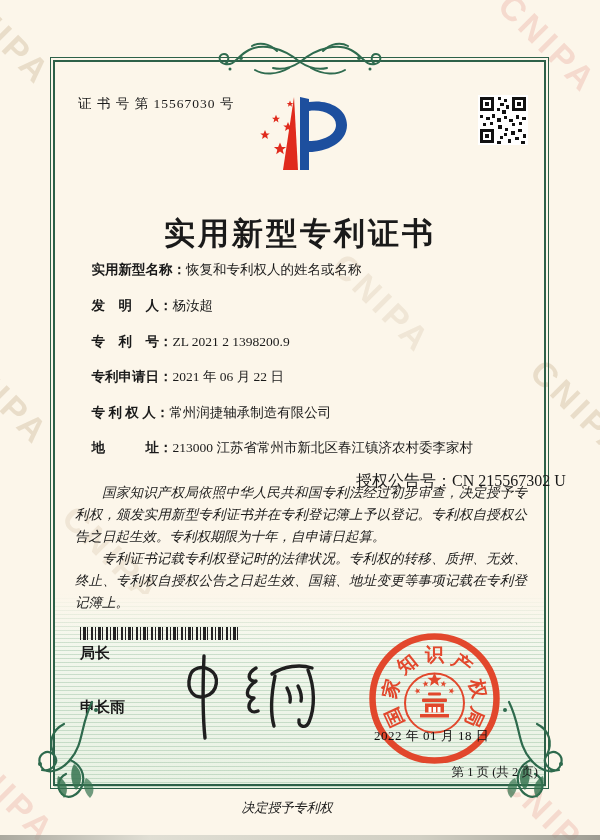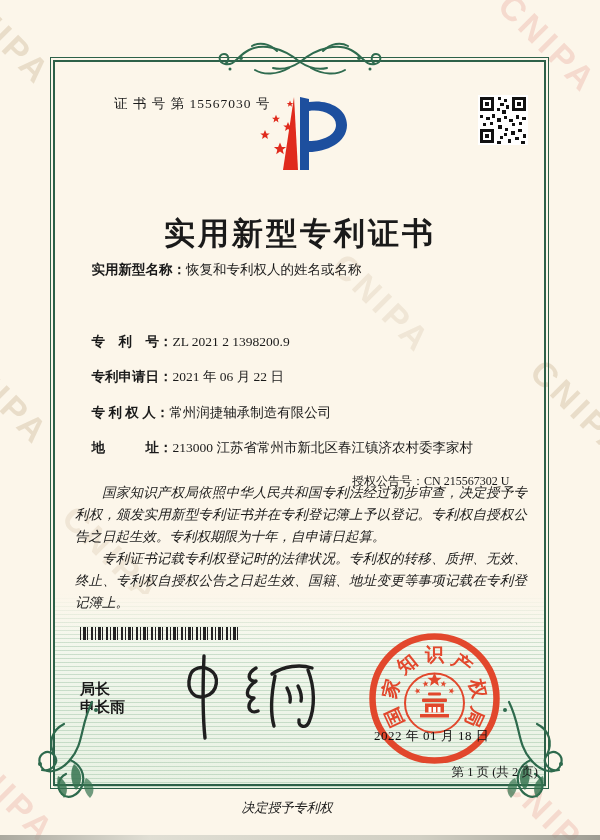--- a/index.html
+++ b/index.html
@@ -30,49 +30,49 @@
     position:absolute; left:54px; top:594px; width:492px; height:194px;
     background:
       repeating-linear-gradient(180deg, rgba(110,165,125,.30) 0 1px, rgba(255,255,255,0) 1px 4px),
       linear-gradient(180deg,#f6f9f0 0%, #edf4e8 60%, #e9f2e4 100%);
   }
   .guilloche-fade{
     position:absolute; left:54px; top:594px; width:492px; height:52px;
     background:linear-gradient(180deg,#fcf6ea 0%, rgba(252,246,234,0) 100%);
   }
   
-  .cert-no{position:absolute; left:78px; top:95px; font-size:13.5px; letter-spacing:1px;margin-left:36px;}
+  .cert-no{position:absolute; left:78px; top:95px; font-size:13.5px; letter-spacing:1px;}
   .qr{position:absolute; left:478px; top:95px; width:50px; height:50px;}
   .logo{position:absolute; left:250px; top:94px; width:102px; height:82px;}
   .title{
     position:absolute; left:0; top:170px; width:600px; text-align:center;
     font-size:31px; font-weight:bold; letter-spacing:3px;margin-top:43px;
   }
   
   .row{position:absolute; left:78px; font-size:13.5px; white-space:pre; line-height:18px;}
   .row .lab{font-weight:bold;}
   .row .val{}
-  .row2{position:absolute; left:340px; font-size:12px; white-space:pre; line-height:18px;}
+  .row2{position:absolute; left:340px; font-size:16px; white-space:pre; line-height:18px;}
   
   .law{
     position:absolute; left:75px; top:482px; width:452px;
     font-size:13.5px; line-height:22px; text-align:justify;
     font-style:italic;
   }
   .law p{margin:0; text-indent:2em;}
   
   .barcode{
     position:absolute; left:80px; top:627px; width:158px; height:13px;
     background:repeating-linear-gradient(90deg,
       #222 0 1.5px, transparent 1.5px 3.5px,
       #222 3.5px 6px, transparent 6px 7px,
       #222 7px 8.5px, transparent 8.5px 11.5px,
       #222 11.5px 13px, transparent 13px 15px);
   }
-  .director-title{position:absolute; left:80px; top:680px; font-family:"Liberation Sans","DejaVu Sans",sans-serif; font-weight:bold; font-size:15px;}
+  .director-title{position:absolute; left:80px; top:644px; font-family:"Liberation Sans","DejaVu Sans",sans-serif; font-weight:bold; font-size:15px;}
   .director-name{position:absolute; left:80px; top:698px; font-family:"Liberation Sans","DejaVu Sans",sans-serif; font-weight:bold; font-size:15px;}
   .signature{position:absolute; left:178px; top:650px;}
   .seal{position:absolute; left:366px; top:630px;}
   .seal-date{
     position:absolute; left:374px; top:727px; width:130px;
     font-size:13px; letter-spacing:.5px; color:#101010; white-space:pre;
   }
   .page-num{position:absolute; left:38px; top:764px; width:500px; text-align:right; font-size:12.5px;}
   .continuation{position:absolute; left:37px; top:799px; width:500px; text-align:center; font-size:13px; font-style:italic;}
   
@@ -177,20 +177,23 @@
         <rect x="26" y="38" width="3" height="3"></rect>
       <rect x="43" y="46" width="4" height="3"></rect>
     </g>
   </svg>
 
   <div class="title">实用新型专利证书</div>
 
   <div class="row" style="top:243px;">
     <span class="lab">实用新型名称：</span><span class="val">恢复和专利权人的姓名或名称</span>
   </div>
+  <div class="row" style="top:279px;">
+    <span class="lab">发　明　人：</span><span class="val">杨汝超</span>
+  </div>
   <div class="row" style="top:315px;">
     <span class="lab">专　利　号：</span><span class="val">ZL 2021 2 1398200.9</span>
   </div>
   <div class="row" style="top:350px;">
     <span class="lab">专利申请日：</span><span class="val">2021 年 06 月 22 日</span>
   </div>
   <div class="row" style="top:386px;">
     <span class="lab">专 利 权 人：</span><span class="val">常州润捷轴承制造有限公司</span>
   </div>
   <div class="row" style="top:421px;">

